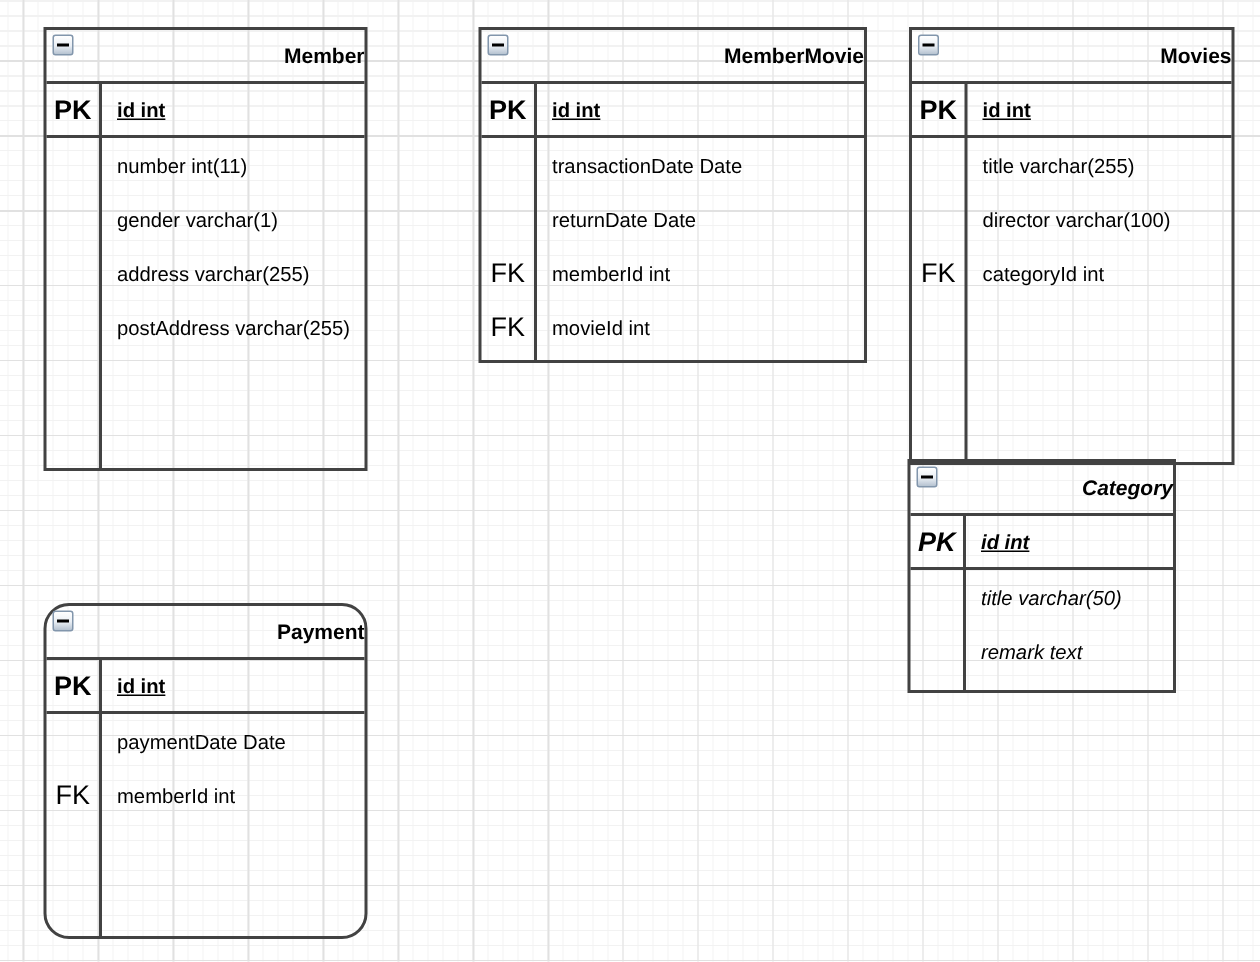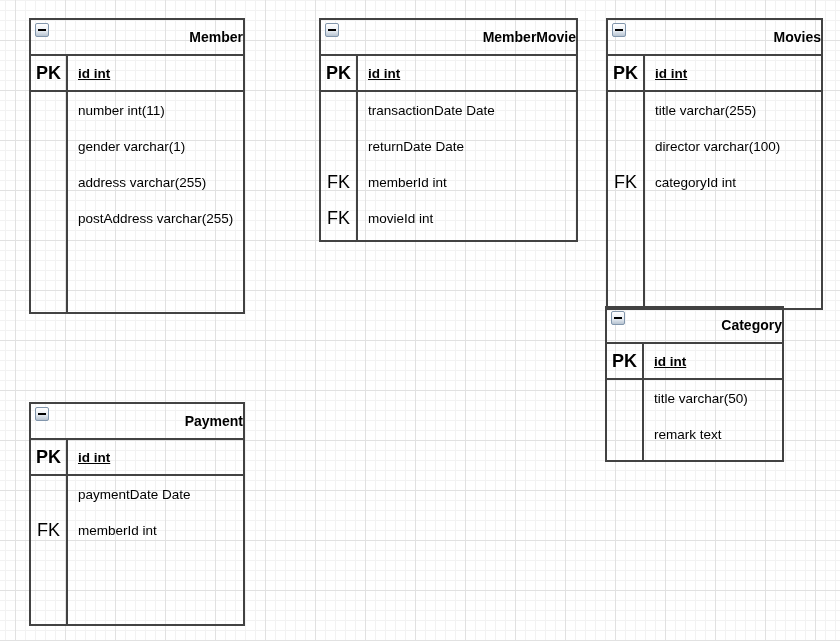--- a/index.html
+++ b/index.html
@@ -185,21 +185,21 @@
           <div class="cell key"></div>
           <div class="cell field">director varchar(100)</div>
         </div>
         <div class="row">
           <div class="cell key">FK</div>
           <div class="cell field">categoryId int</div>
         </div>
       </div>
   </div>
 
-  <div class="entity" style="left: 605px; top: 306px; width: 179px; height: 156px;">
+  <div class="entity" style="left: 605px; top: 306px; width: 179px; height: 156px; font-style: italic;">
     <div class="entity-header">
       <span class="collapse-icon">
         <span class="minus-glyph"></span>
       </span>
       <span class="entity-title">Category</span>
     </div>
     <div class="entity-body">
         <div class="row pk-row">
           <div class="cell key">PK</div>
           <div class="cell field">id int</div>
@@ -208,21 +208,21 @@
           <div class="cell key"></div>
           <div class="cell field">title varchar(50)</div>
         </div>
         <div class="row">
           <div class="cell key"></div>
           <div class="cell field">remark text</div>
         </div>
       </div>
   </div>
 
-  <div class="entity" style="left: 29px; top: 402px; width: 216px; height: 224px;">
+  <div class="entity" style="left: 29px; top: 402px; width: 216px; height: 224px; border-radius: 17px;">
     <div class="entity-header">
       <span class="collapse-icon">
         <span class="minus-glyph"></span>
       </span>
       <span class="entity-title">Payment</span>
     </div>
     <div class="entity-body">
         <div class="row pk-row">
           <div class="cell key">PK</div>
           <div class="cell field">id int</div>

